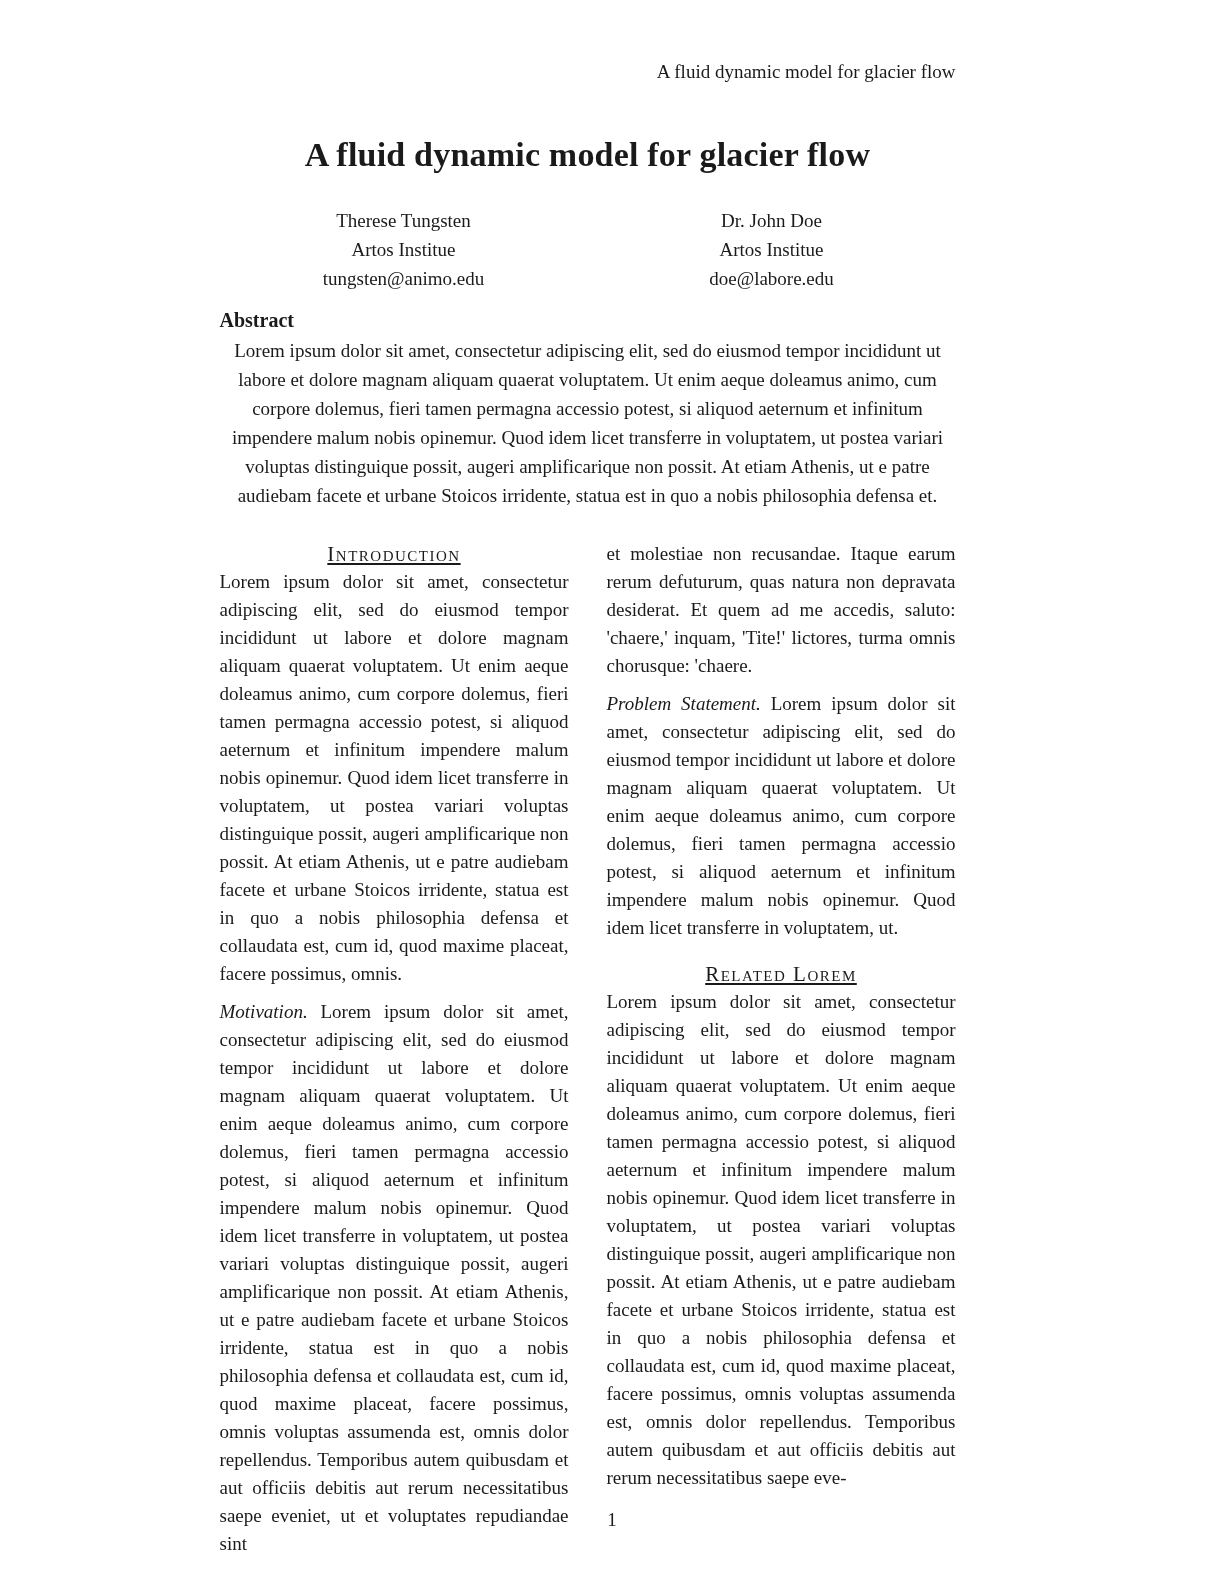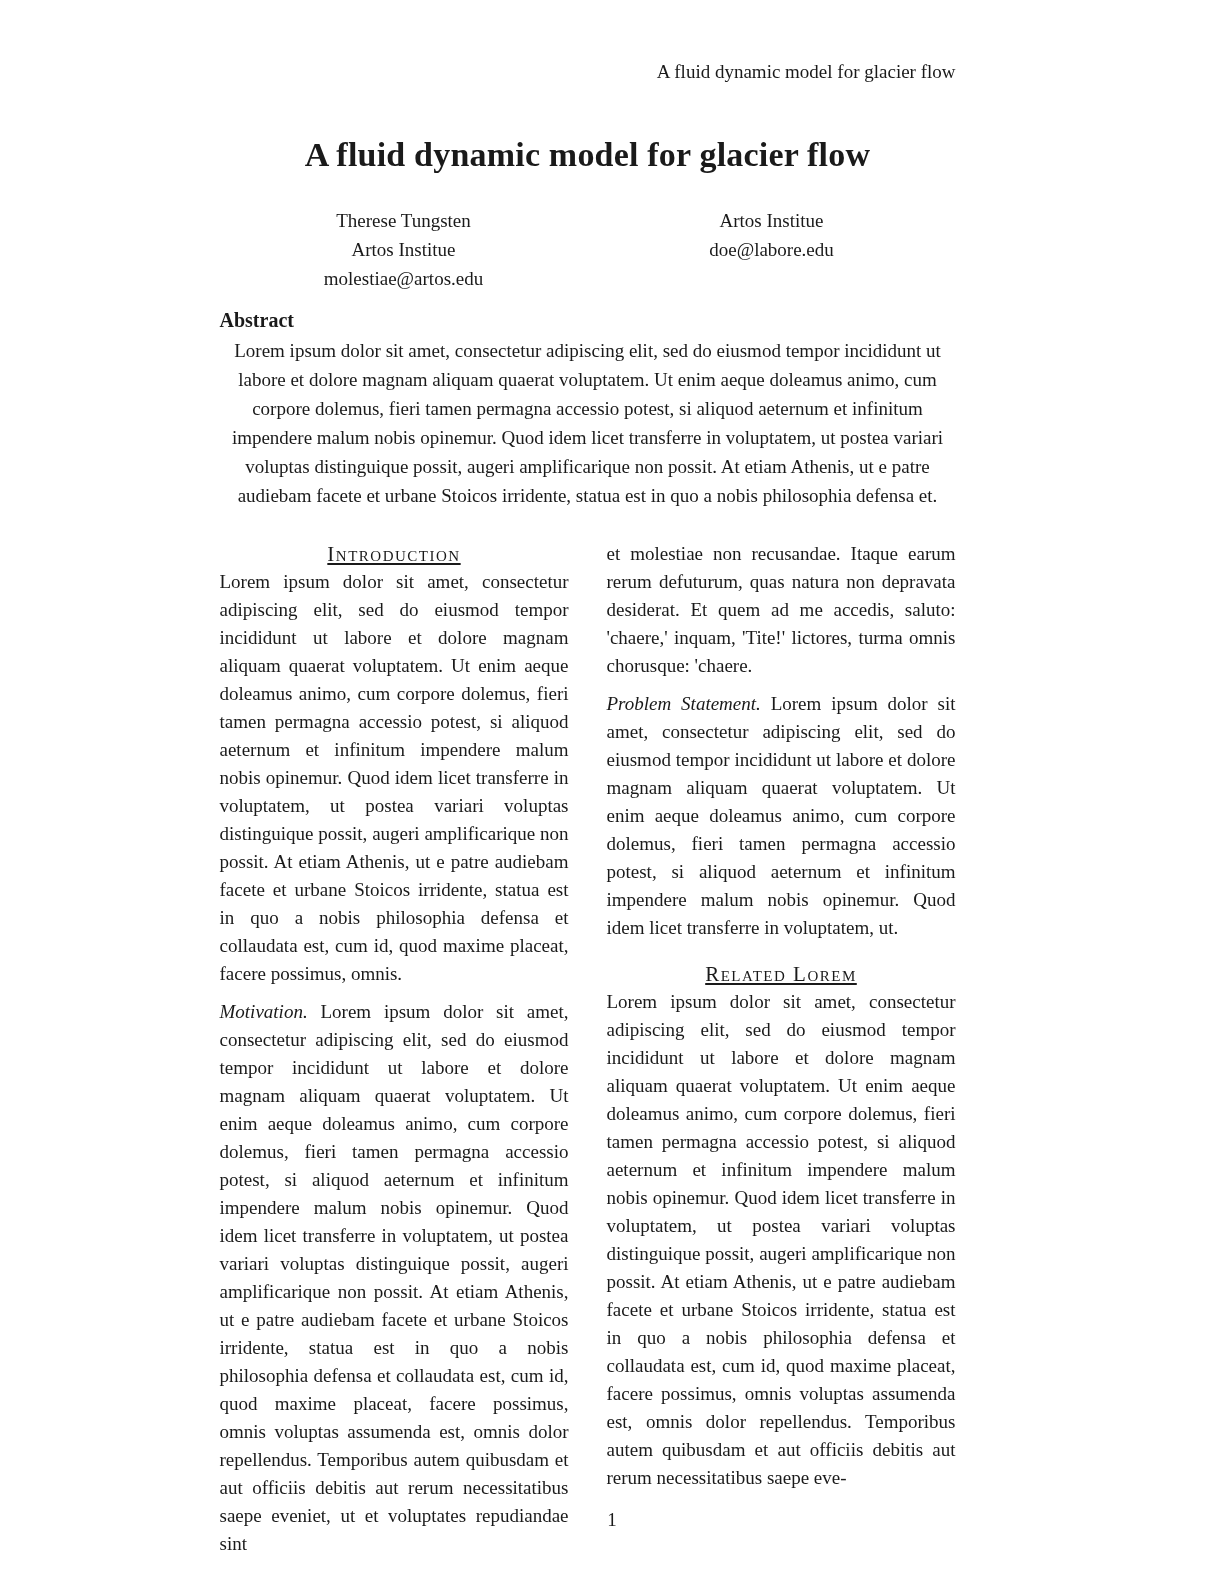--- a/index.html
+++ b/index.html
@@ -94,23 +94,24 @@
 <div class="page">
 
   <div class="running-header">A fluid dynamic model for glacier flow</div>
 
   <h1 class="title">A fluid dynamic model for glacier flow</h1>
 
   <div class="authors">
     <div class="author">
       <div>Therese Tungsten</div>
       <div>Artos Institue</div>
-      <div>molestiae@artos.edu</div>
+      <div>tungsten@animo.edu</div>
     </div>
     <div class="author">
+      <div>Dr. John Doe</div>
       <div>Artos Institue</div>
       <div>doe@labore.edu</div>
     </div>
   </div>
 
   <div class="abstract-heading">Abstract</div>
   <p class="abstract-text">Lorem ipsum dolor sit amet, consectetur adipiscing elit, sed do eiusmod tempor incididunt ut labore et dolore magnam aliquam quaerat voluptatem. Ut enim aeque doleamus animo, cum corpore dolemus, fieri tamen permagna accessio potest, si aliquod aeternum et infinitum impendere malum nobis opinemur. Quod idem licet transferre in voluptatem, ut postea variari voluptas distinguique possit, augeri amplificarique non possit. At etiam Athenis, ut e patre audiebam facete et urbane Stoicos irridente, statua est in quo a nobis philosophia defensa et.</p>
 
   <div class="columns">
 

